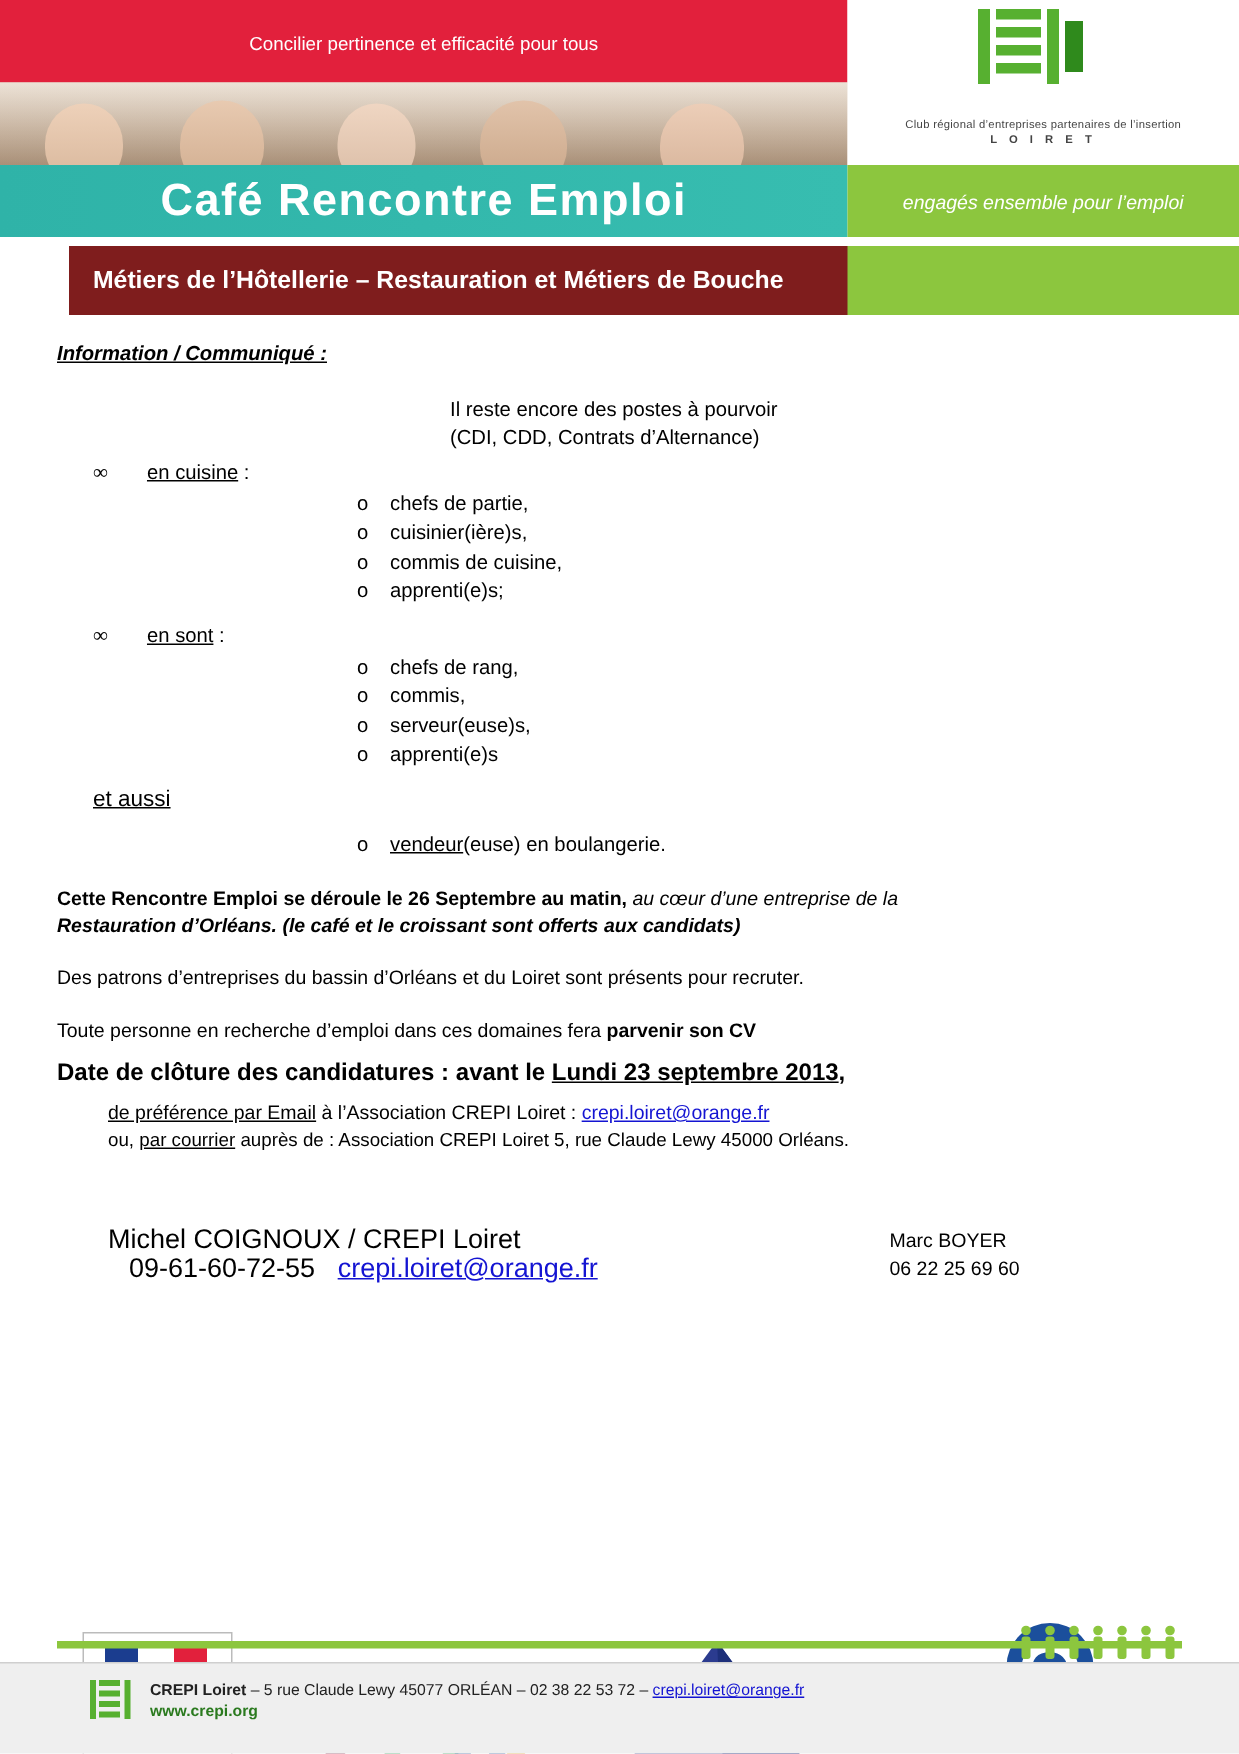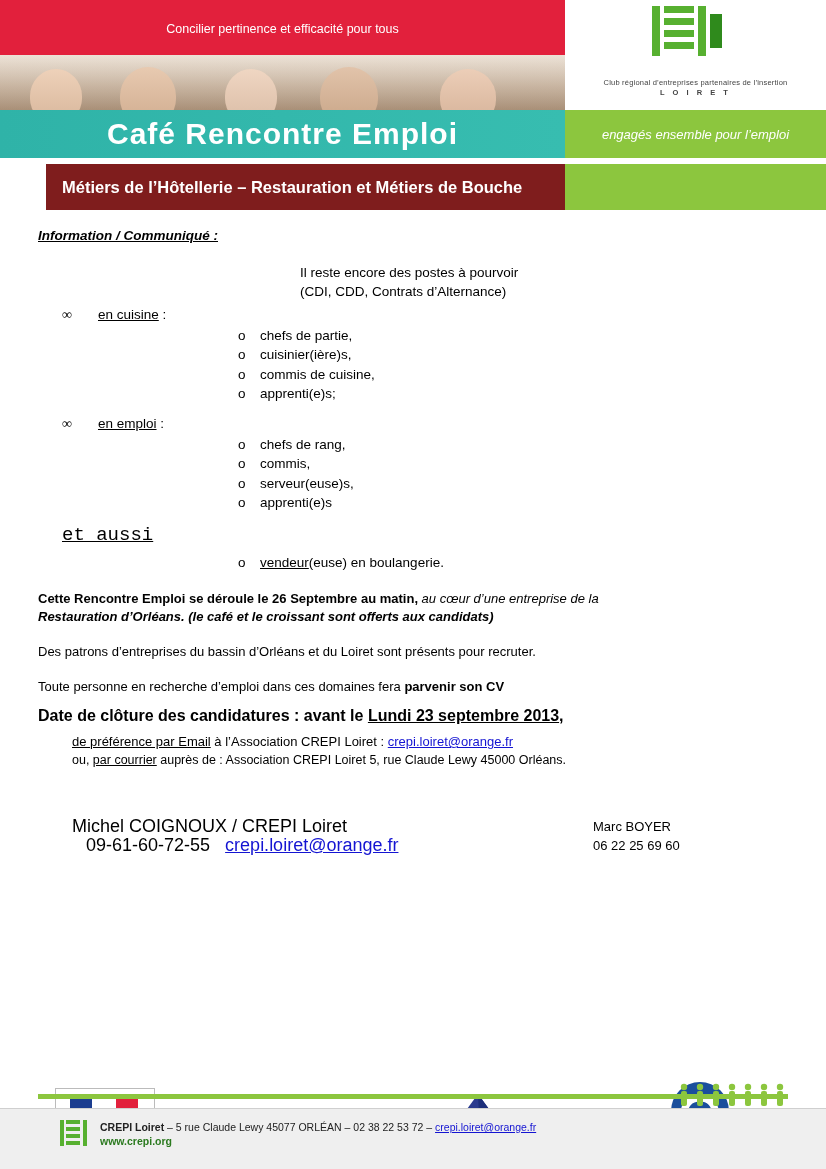--- a/index.html
+++ b/index.html
@@ -104,21 +104,21 @@
   .intro{
     position:absolute;left:300px;top:53px;font-size:13.5px;line-height:19px;
   }
   .intro .c{display:block;}
   .bullet-head{position:absolute;font-size:13.5px;}
   .bullet-head .inf{font-family:"Liberation Serif",serif;font-size:14px;}
   .bullet-head .lbl{margin-left:26px;text-decoration:underline;}
   .sub-list{position:absolute;font-size:13.5px;line-height:19.3px;}
   .sub-list div{white-space:nowrap;}
   .sub-list .o{display:inline-block;width:22px;}
-  .etaussi{position:absolute;left:62px;font-size:19px;text-decoration:underline;font-family:Liberation Mono, monospace;}
+  .etaussi{position:absolute;left:62px;font-size:15px;text-decoration:underline;}
   .para{position:absolute;font-size:13px;line-height:18px;}
   .bold{font-weight:bold;}
   .ital{font-style:italic;}
   .bi{font-weight:bold;font-style:italic;}
   .u{text-decoration:underline;}
   .link{color:#1414d2;text-decoration:underline;}
   .closing{
     position:absolute;left:38px;top:497px;font-size:16px;font-weight:bold;
   }
   .closing2{position:absolute;left:72px;top:524px;font-size:13px;}
@@ -208,21 +208,21 @@
     <span class="inf">∞</span><span class="lbl">en cuisine</span><span> :</span>
   </div>
   <div class="sub-list" style="left:238px;top:116px;">
     <div><span class="o">o</span><span>chefs de partie,</span></div>
     <div><span class="o">o</span><span>cuisinier(ière)s,</span></div>
     <div><span class="o">o</span><span>commis de cuisine,</span></div>
     <div><span class="o">o</span><span>apprenti(e)s;</span></div>
   </div>
 
   <div class="bullet-head" style="left:62px;top:206px;">
-    <span class="inf">∞</span><span class="lbl">en emploi</span><span> :</span>
+    <span class="inf">∞</span><span class="lbl">en sont</span><span> :</span>
   </div>
   <div class="sub-list" style="left:238px;top:225px;">
     <div><span class="o">o</span><span>chefs de rang,</span></div>
     <div><span class="o">o</span><span>commis,</span></div>
     <div><span class="o">o</span><span>serveur(euse)s,</span></div>
     <div><span class="o">o</span><span>apprenti(e)s</span></div>
   </div>
 
   <div class="etaussi" style="top:314px;">et aussi</div>
   <div class="sub-list" style="left:238px;top:343px;">

